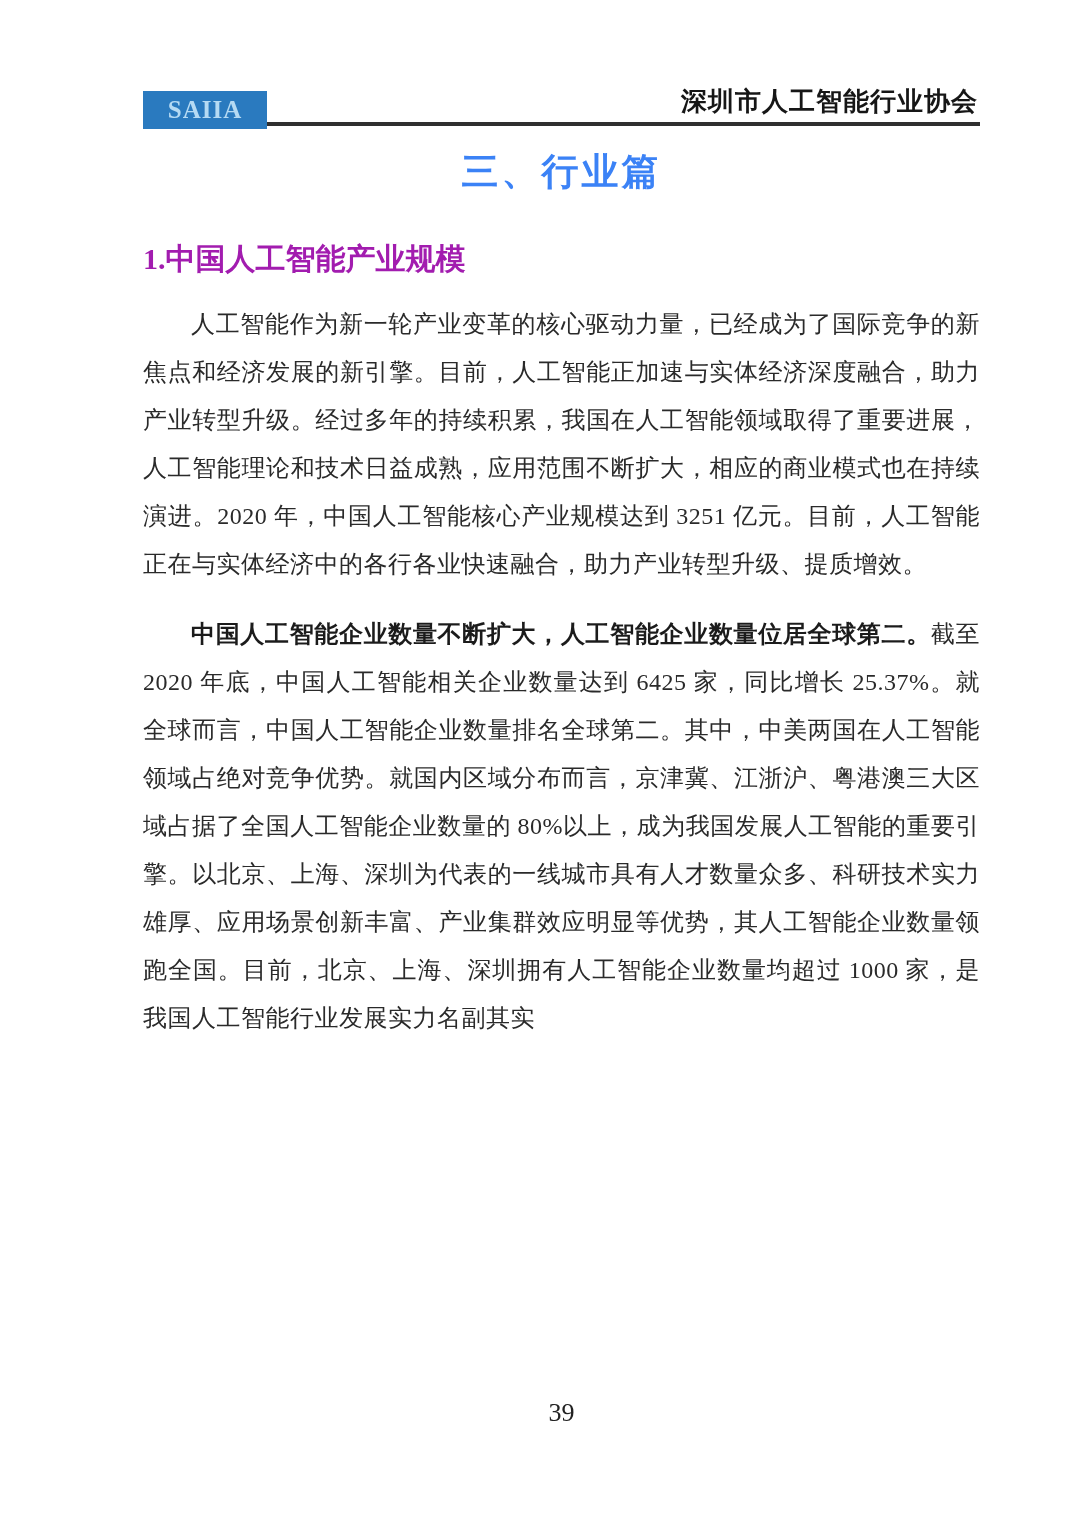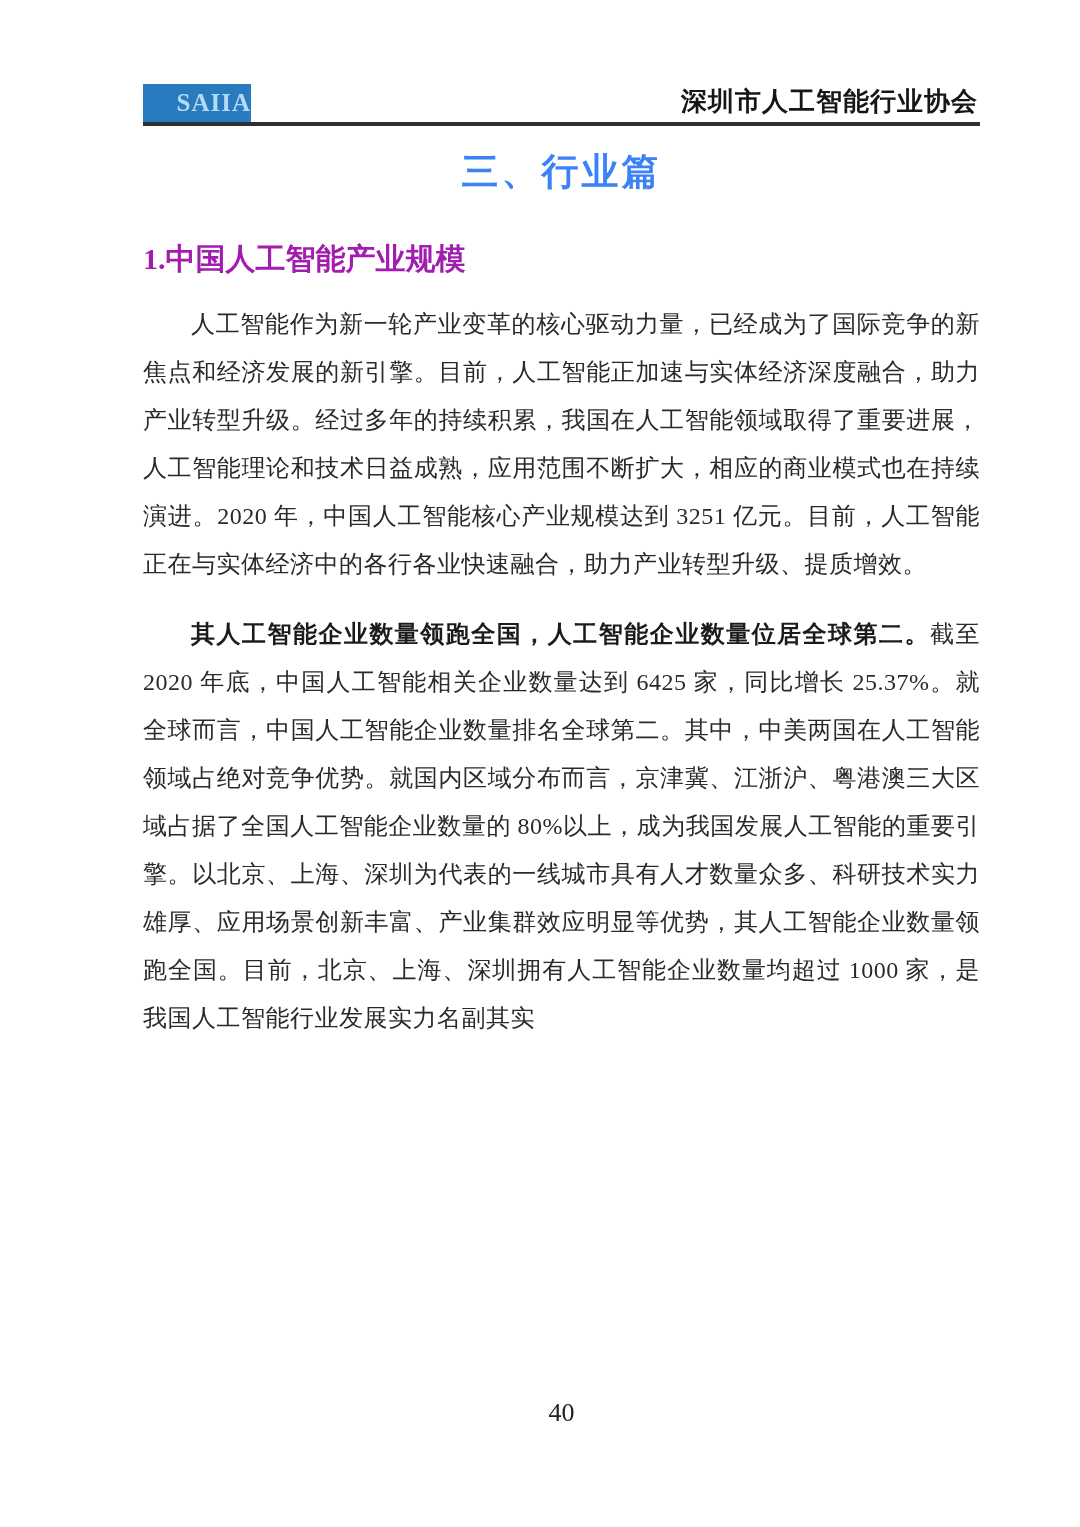--- a/index.html
+++ b/index.html
@@ -26,27 +26,27 @@
   
   .header-band {
     position: relative;
     height: 38px;
     border-bottom: 4px solid #2f2f2f;
     padding-bottom: 0;
   }
   .logo-box {
     position: absolute;
     left: 0;
-    top: 0;
-    width: 108px;
+    top: 7px;
+    width: 124px;
     height: 38px;
     background: var(--logo-bg, #2a7abf);
     display: flex;
     align-items: center;
-    justify-content: flex-end;
+    justify-content: center;
   }
   .logo-text {
     font-family: "Liberation Serif", serif;
     font-weight: bold;
     font-size: 25px;
     letter-spacing: 1px;
     color: var(--logo-color, #b5daf3);
   }
   .org-name {
     position: absolute;
@@ -124,19 +124,19 @@
   </div>
 
   <h1 class="chapter-title">三、行业篇</h1>
 
 
   <h3 class="sub-heading first">1.中国人工智能产业规模</h3>
 
   <p class="body-para">人工智能作为新一轮产业变革的核心驱动力量，已经成为了国际竞争的新焦点和经济发展的新引擎。目前，人工智能正加速与实体经济深度融合，助力产业转型升级。经过多年的持续积累，我国在人工智能领域取得了重要进展，人工智能理论和技术日益成熟，应用范围不断扩大，相应的商业模式也在持续演进。2020 年，中国人工智能核心产业规模达到 3251 亿元。目前，人工智能正在与实体经济中的各行各业快速融合，助力产业转型升级、提质增效。</p>
 
 
-  <p class="body-para"><span class="lead">其人工智能企业数量领跑全国，人工智能企业数量位居全球第二。</span><span>截至 2020 年底，中国人工智能相关企业数量达到 6425 家，同比增长 25.37%。就全球而言，中国人工智能企业数量排名全球第二。其中，中美两国在人工智能领域占绝对竞争优势。就国内区域分布而言，京津冀、江浙沪、粤港澳三大区域占据了全国人工智能企业数量的 80%以上，成为我国发展人工智能的重要引擎。以北京、上海、深圳为代表的一线城市具有人才数量众多、科研技术实力雄厚、应用场景创新丰富、产业集群效应明显等优势，其人工智能企业数量领跑全国。目前，北京、上海、深圳拥有人工智能企业数量均超过 1000 家，是我国人工智能行业发展实力名副其实</span></p>
+  <p class="body-para"><span class="lead">中国人工智能企业数量不断扩大，人工智能企业数量位居全球第二。</span><span>截至 2020 年底，中国人工智能相关企业数量达到 6425 家，同比增长 25.37%。就全球而言，中国人工智能企业数量排名全球第二。其中，中美两国在人工智能领域占绝对竞争优势。就国内区域分布而言，京津冀、江浙沪、粤港澳三大区域占据了全国人工智能企业数量的 80%以上，成为我国发展人工智能的重要引擎。以北京、上海、深圳为代表的一线城市具有人才数量众多、科研技术实力雄厚、应用场景创新丰富、产业集群效应明显等优势，其人工智能企业数量领跑全国。目前，北京、上海、深圳拥有人工智能企业数量均超过 1000 家，是我国人工智能行业发展实力名副其实</span></p>
 
   <div class="page-footer">
-    <span class="page-number">40</span>
+    <span class="page-number">39</span>
   </div>
 
 </div>
 
 </body></html>

